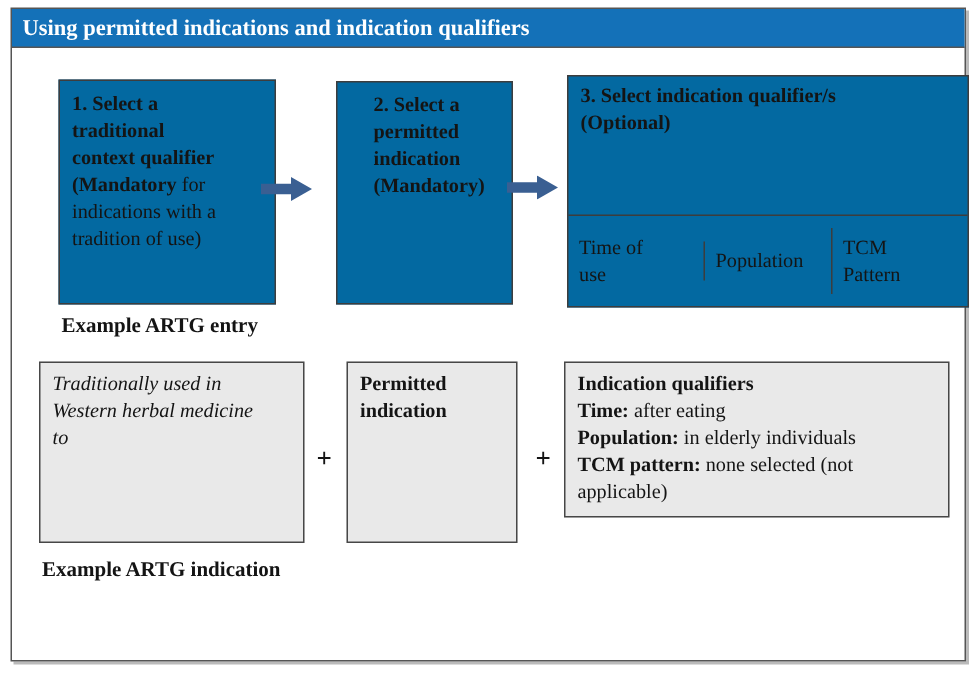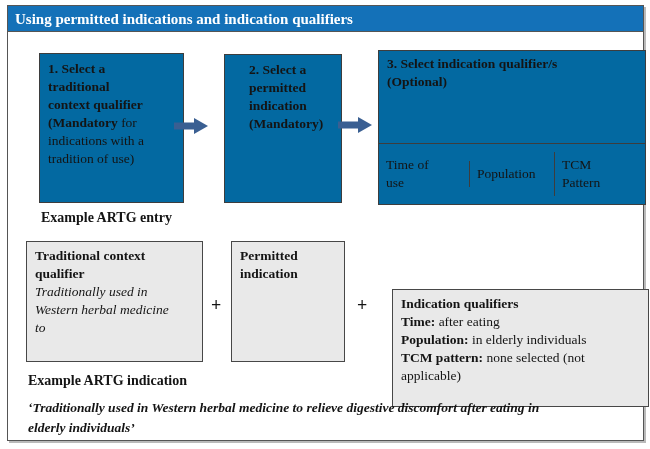--- a/index.html
+++ b/index.html
@@ -43,21 +43,21 @@
   .section-label { position:absolute; font-weight:bold; font-size:14px; }
   .entry-label { left:20px; top:204px;margin-left:13px; }
   .ind-label { left:20px; top:367px; }
   .gbox {
     position:absolute; background:var(--gray-fill,#e9e9e9);
     border:1.5px solid #474747; box-sizing:border-box;
     font-size:13.5px; line-height:1.33; padding:5px 8px;
   }
   .gA { left:18px; top:235px; width:177px; height:121px; }
   .gB { left:223px; top:235px; width:114px; height:121px; }
-  .gC { left:384px; top:235px; width:257px; height:118px;margin-top:48px; }
+  .gC { left:368px; top:235px; width:257px; height:104px; }
   .g-head { font-weight:bold; white-space:pre-line; }
   .g-italic { font-style:italic; white-space:pre-line; }
   .gB .g-italic { margin-top:13px; }
   .q-line { white-space:pre-line; }
   .q-label { font-weight:bold; }
   .q-val { }
   .plus { position:absolute; font-weight:bold; font-size:18px; line-height:1; }
   .p1 { left:203px; top:290px; }
   .p2 { left:349px; top:290px; }
   .ind-text {
@@ -110,22 +110,20 @@
 use</div>
         <div class="cell c2">Population</div>
         <div class="cell c3">TCM
 Pattern</div>
       </div>
     </div>
 
     <div class="section-label entry-label">Example ARTG entry</div>
 
     <div class="gbox gA">
-      <div class="g-head">Traditional context
-qualifier</div>
       <div class="g-italic">Traditionally used in
 Western herbal medicine
 to</div>
     </div>
 
     <div class="plus p1">+</div>
 
     <div class="gbox gB">
       <div class="g-head">Permitted
 indication</div>
@@ -136,17 +134,15 @@
     <div class="gbox gC">
       <div class="g-head">Indication qualifiers</div>
       <div class="q-line"><span class="q-label">Time:</span><span class="q-val"> after eating</span></div>
       <div class="q-line"><span class="q-label">Population:</span><span class="q-val"> in elderly individuals</span></div>
       <div class="q-line"><span class="q-label">TCM pattern:</span><span class="q-val"> none selected (not
 applicable)</span></div>
     </div>
 
     <div class="section-label ind-label">Example ARTG indication</div>
 
-    <div class="ind-text">‘Traditionally used in Western herbal medicine to relieve digestive discomfort after eating in
-elderly individuals’</div>
 
   </div>
 </div>
 
 </body></html>

